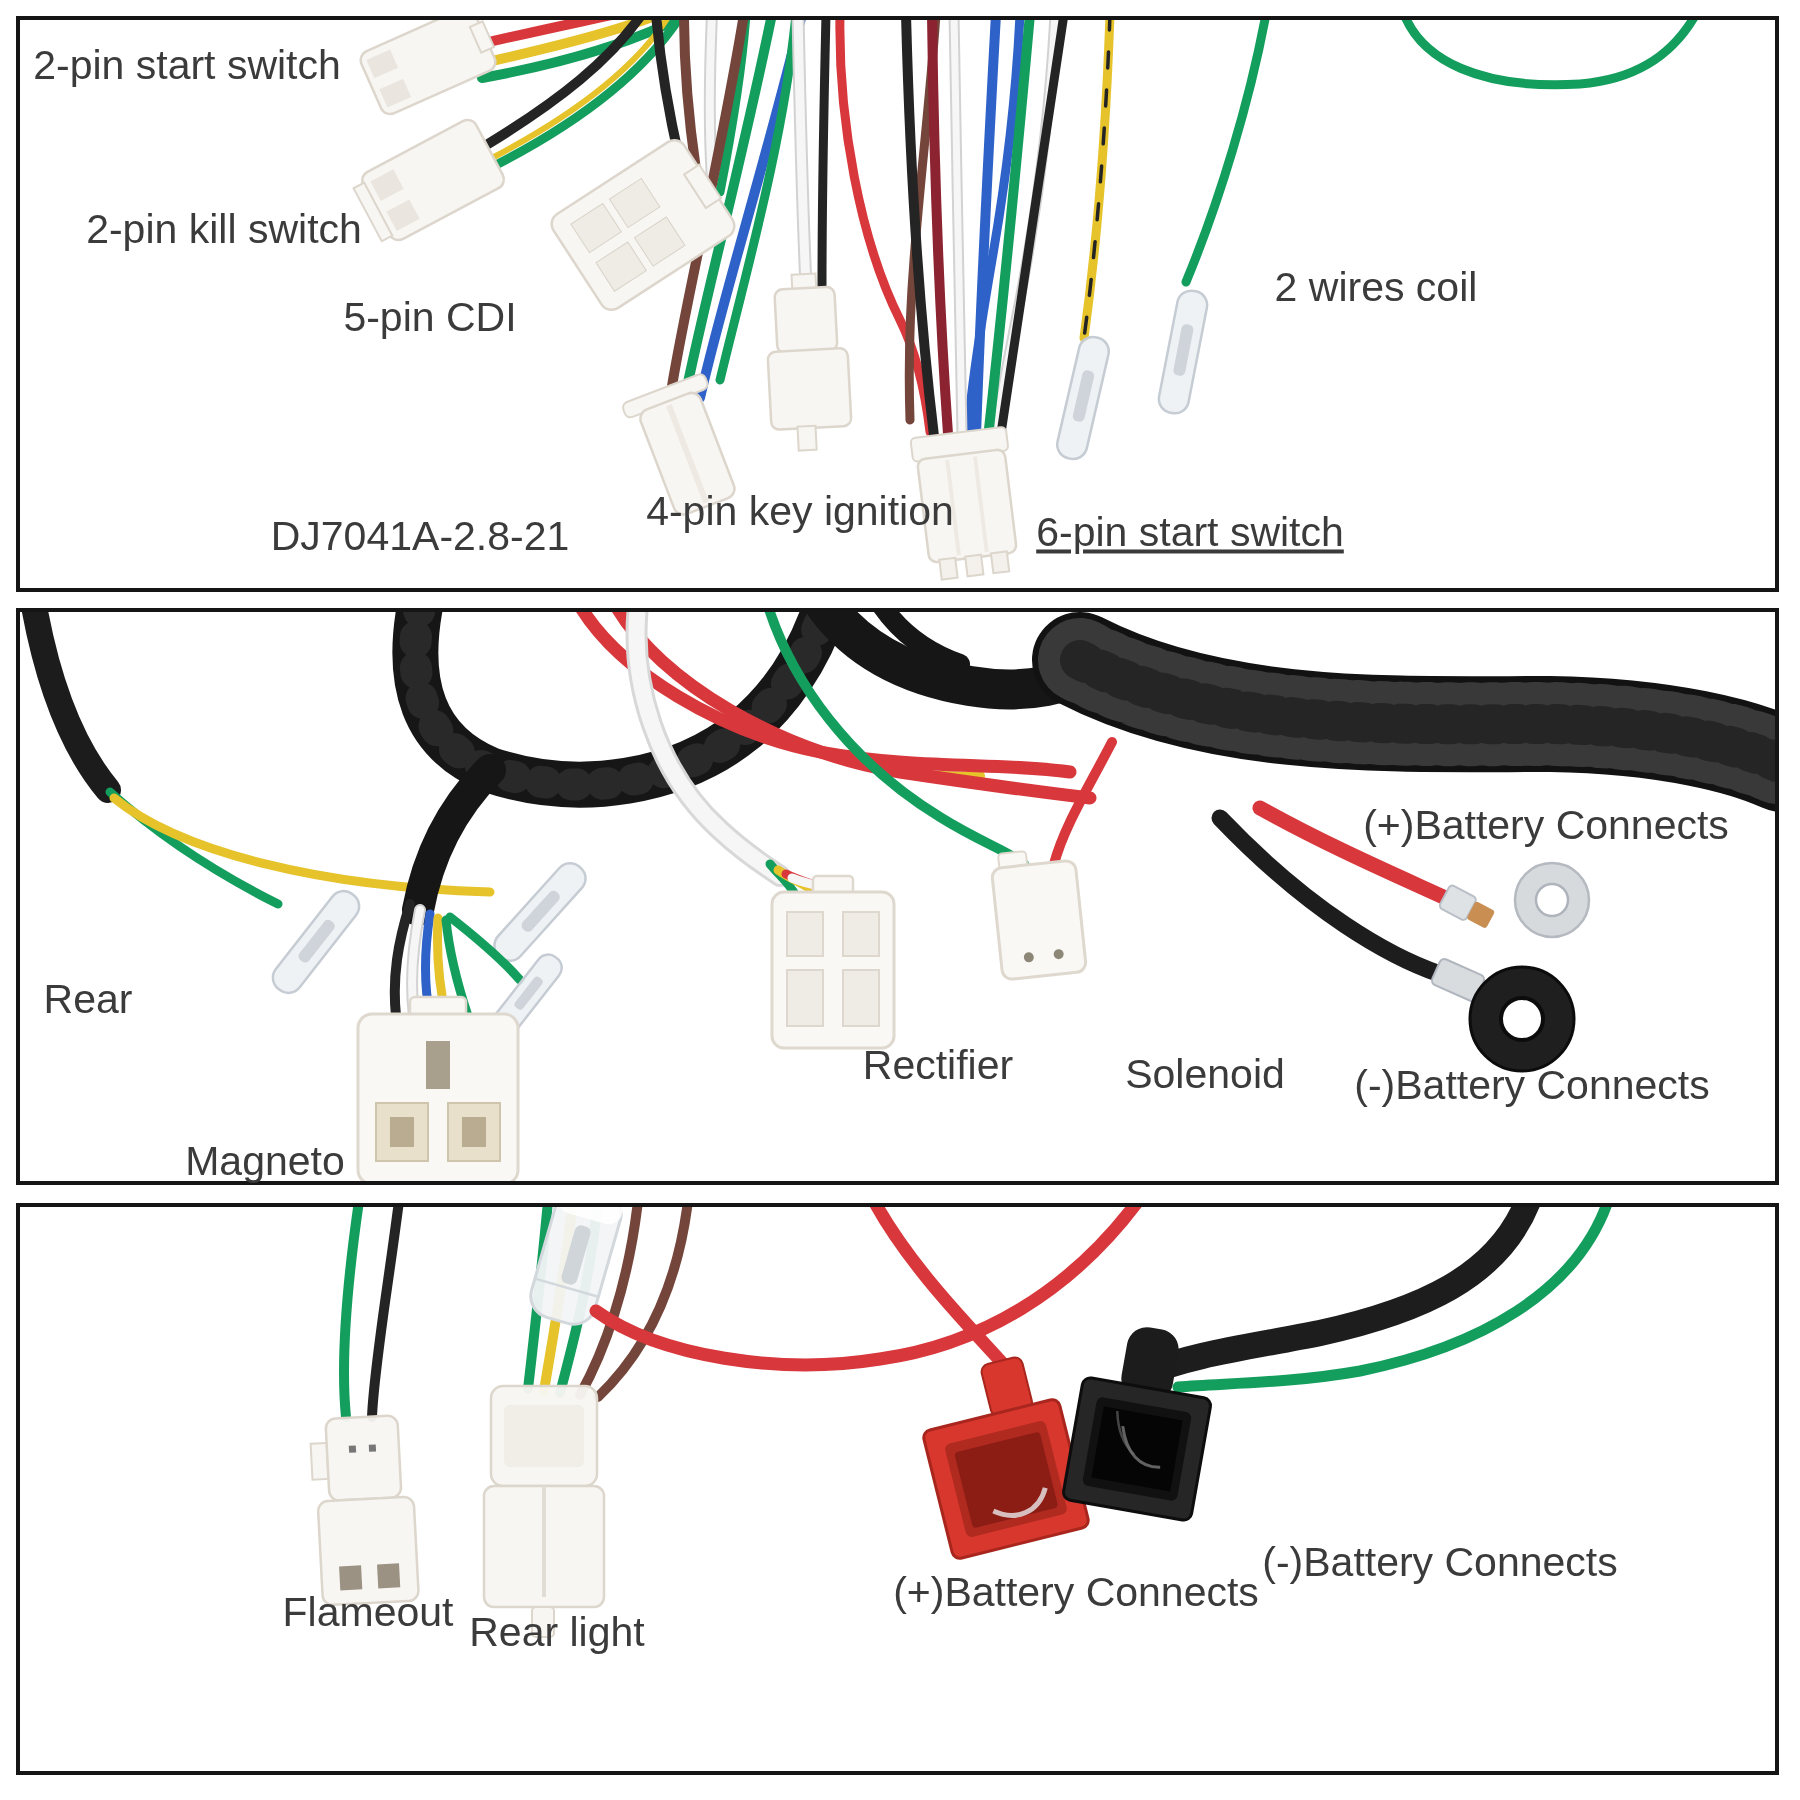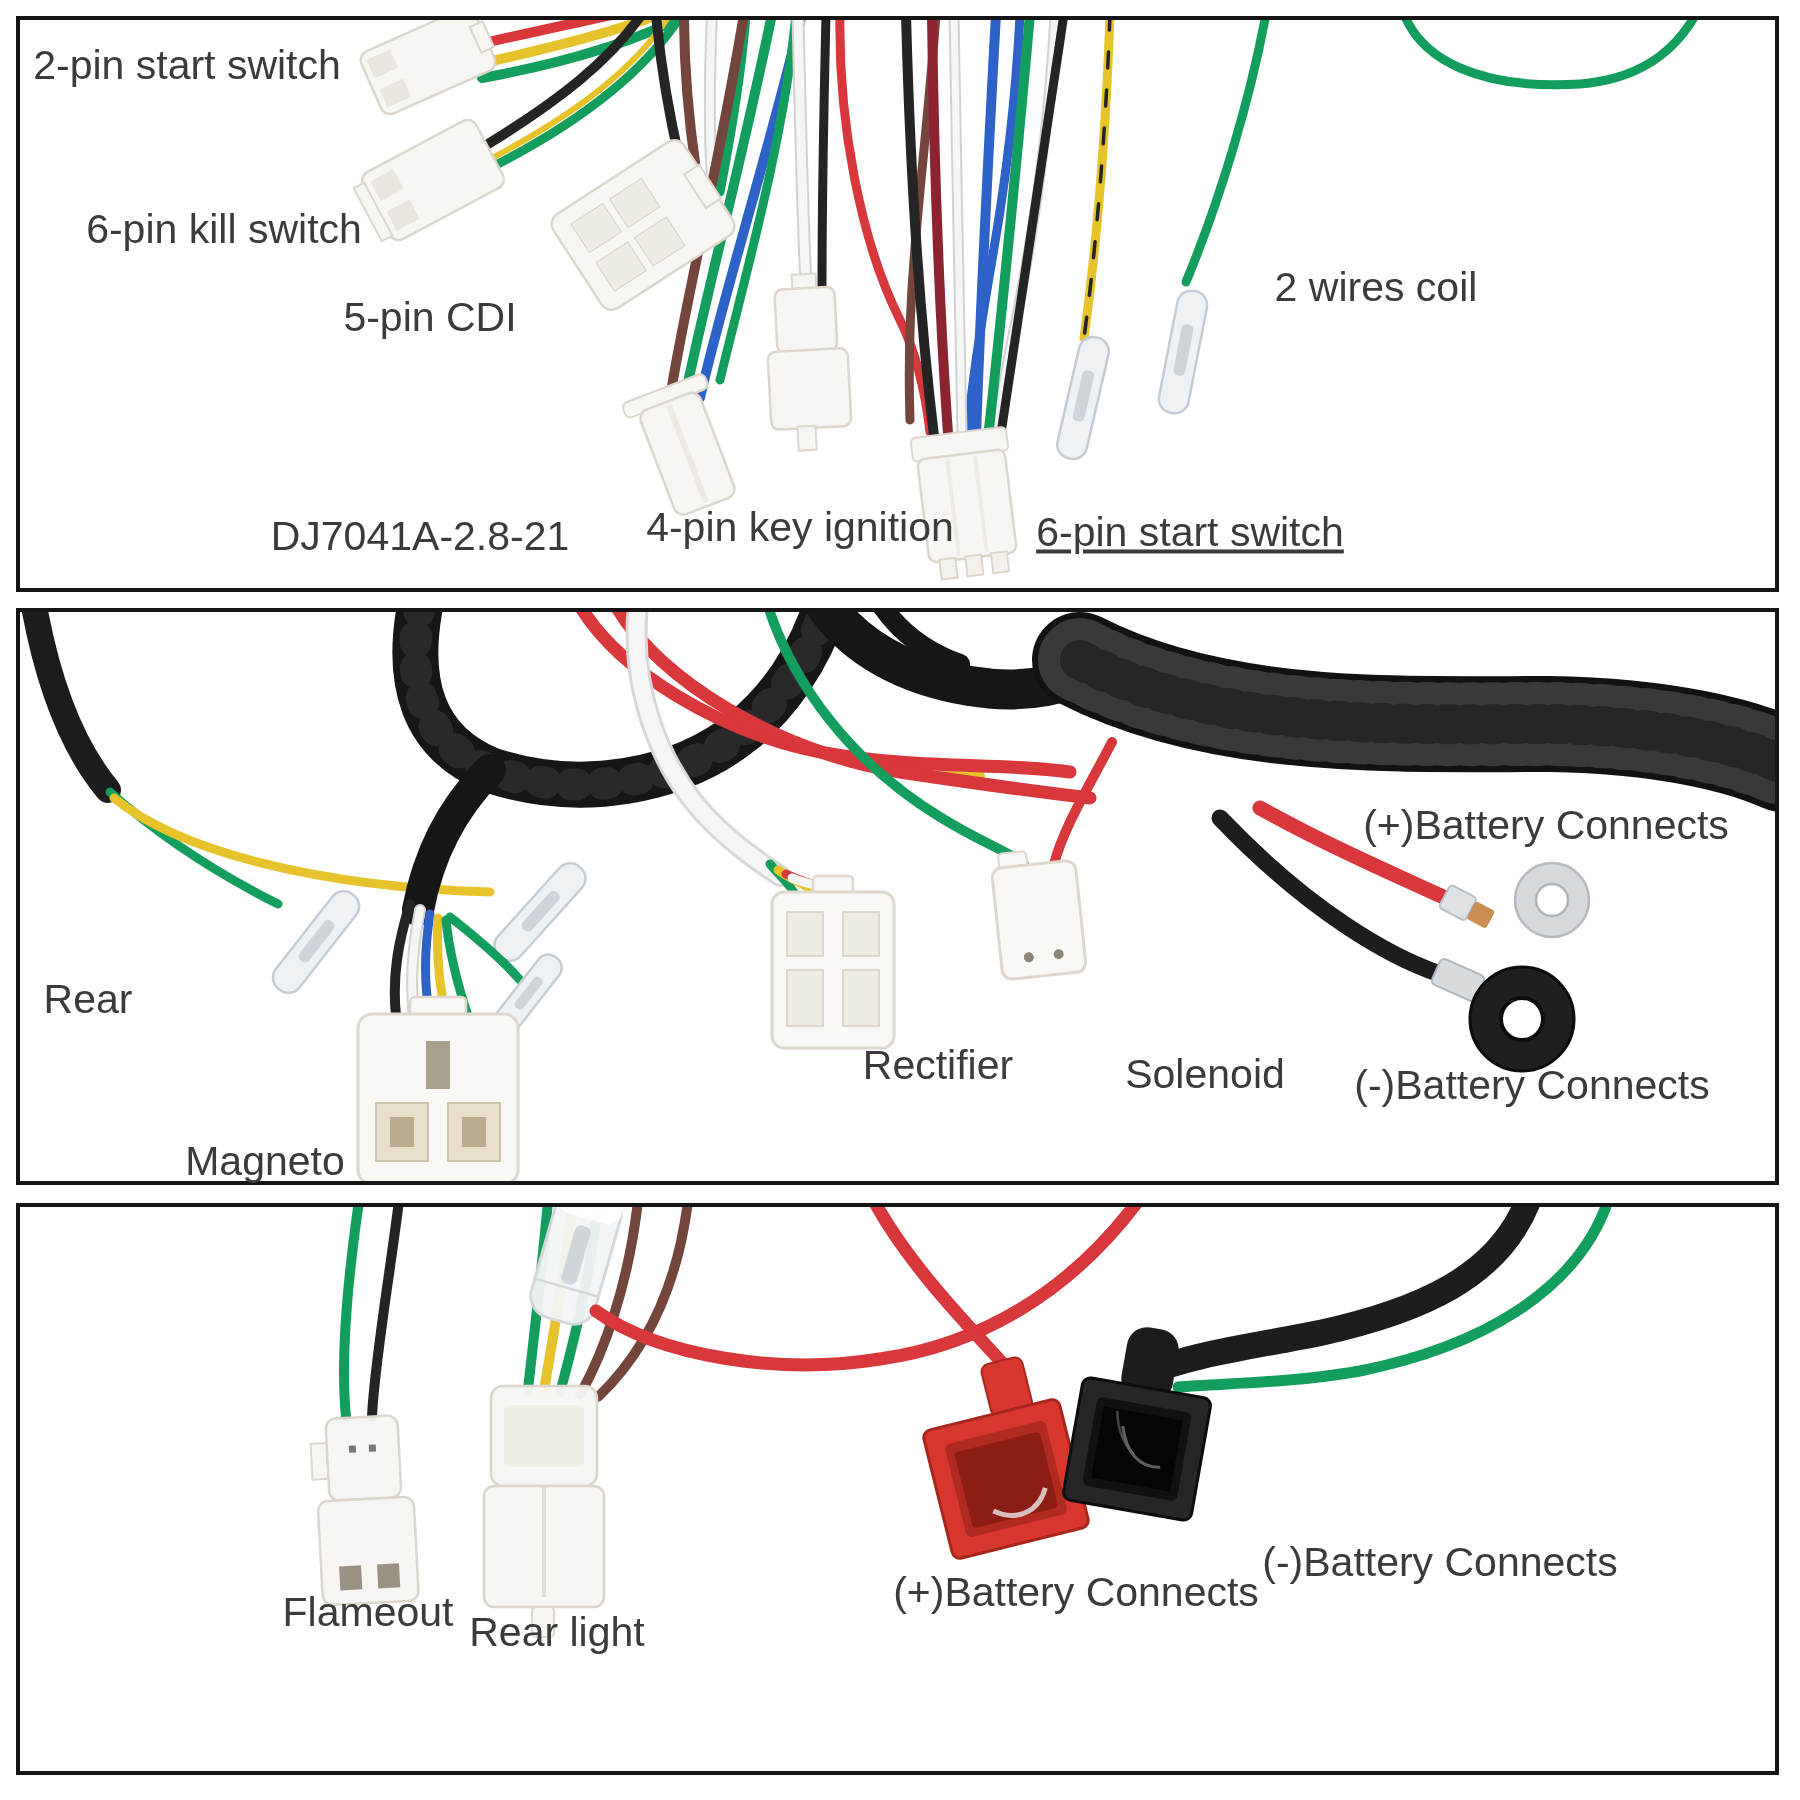--- a/index.html
+++ b/index.html
@@ -7,21 +7,21 @@
          font-family:"Liberation Sans",sans-serif;border-radius:14px;}
   .panel{position:absolute;left:16px;width:1763px;border:4px solid #151515;background:#fff;box-sizing:border-box;}
   #panel-top{top:16px;height:576px;}
   #panel-mid{top:608px;height:577px;}
   #panel-bot{top:1203px;height:572px;}
   .panel svg{position:absolute;left:0;top:0;width:100%;height:100%;display:block;}
   .label{position:absolute;transform:translate(-50%,-50%);font-size:41px;line-height:1.05;
          color:#3b3b3b;white-space:nowrap;letter-spacing:0px;}
   
   .l1{left:187px;top:66px;}   .l2{left:224px;top:230px;}  .l3{left:430px;top:318px;}
-  .l4{left:420px;top:537px;}  .l5{left:800px;top:512px;margin-top:16px;}  .l6{left:1190px;top:533px;text-decoration:underline;}
+  .l4{left:420px;top:537px;}  .l5{left:800px;top:512px;}  .l6{left:1190px;top:533px;text-decoration:underline;}
   .l7{left:1345px;top:288px;margin-left:31px;} .l8{left:88px;top:1000px;}  .l9{left:265px;top:1162px;}
   .l10{left:938px;top:1066px;}.l11{left:1205px;top:1066px;margin-top:9px;}.l12{left:1546px;top:826px;}
   .l13{left:1532px;top:1086px;}.l14{left:368px;top:1613px;}.l15{left:557px;top:1633px;}
   .l16{left:1076px;top:1593px;}.l17{left:1440px;top:1563px;}
   .wire{fill:none;stroke-linecap:round;}
 </style>
 </head>
 <body>
 
 <div id="stage">
@@ -277,21 +277,21 @@
         <rect x="-65" y="-62" width="130" height="124" rx="8" fill="#262626" stroke="#0d0d0d" stroke-width="3"></rect>
         <rect x="-48" y="-45" width="96" height="90" rx="6" fill="#111111"></rect>
         <rect x="-40" y="-36" width="80" height="72" fill="#050505"></rect>
         <path d="M-18,-20 C-10,6 6,18 26,14" fill="none" stroke="#8a8a8a" stroke-width="3" opacity="0.7"></path>
         <path d="M-26,-34 C-22,-14 -14,-2 -2,6" fill="none" stroke="#6f6f6f" stroke-width="2.5" opacity="0.6"></path>
       </g>
     </svg>
   </div>
 
   <div class="label l1">2-pin start switch</div>
-  <div class="label l2">6-pin kill switch</div>
+  <div class="label l2">2-pin kill switch</div>
   <div class="label l3">5-pin CDI</div>
   <div class="label l4">DJ7041A-2.8-21</div>
   <div class="label l5">4-pin key ignition</div>
   <div class="label l6">6-pin start switch</div>
   <div class="label l7">2 wires coil</div>
   <div class="label l8">Rear</div>
   <div class="label l9">Magneto</div>
   <div class="label l10">Rectifier</div>
   <div class="label l11">Solenoid</div>
   <div class="label l12">(+)Battery Connects</div>

